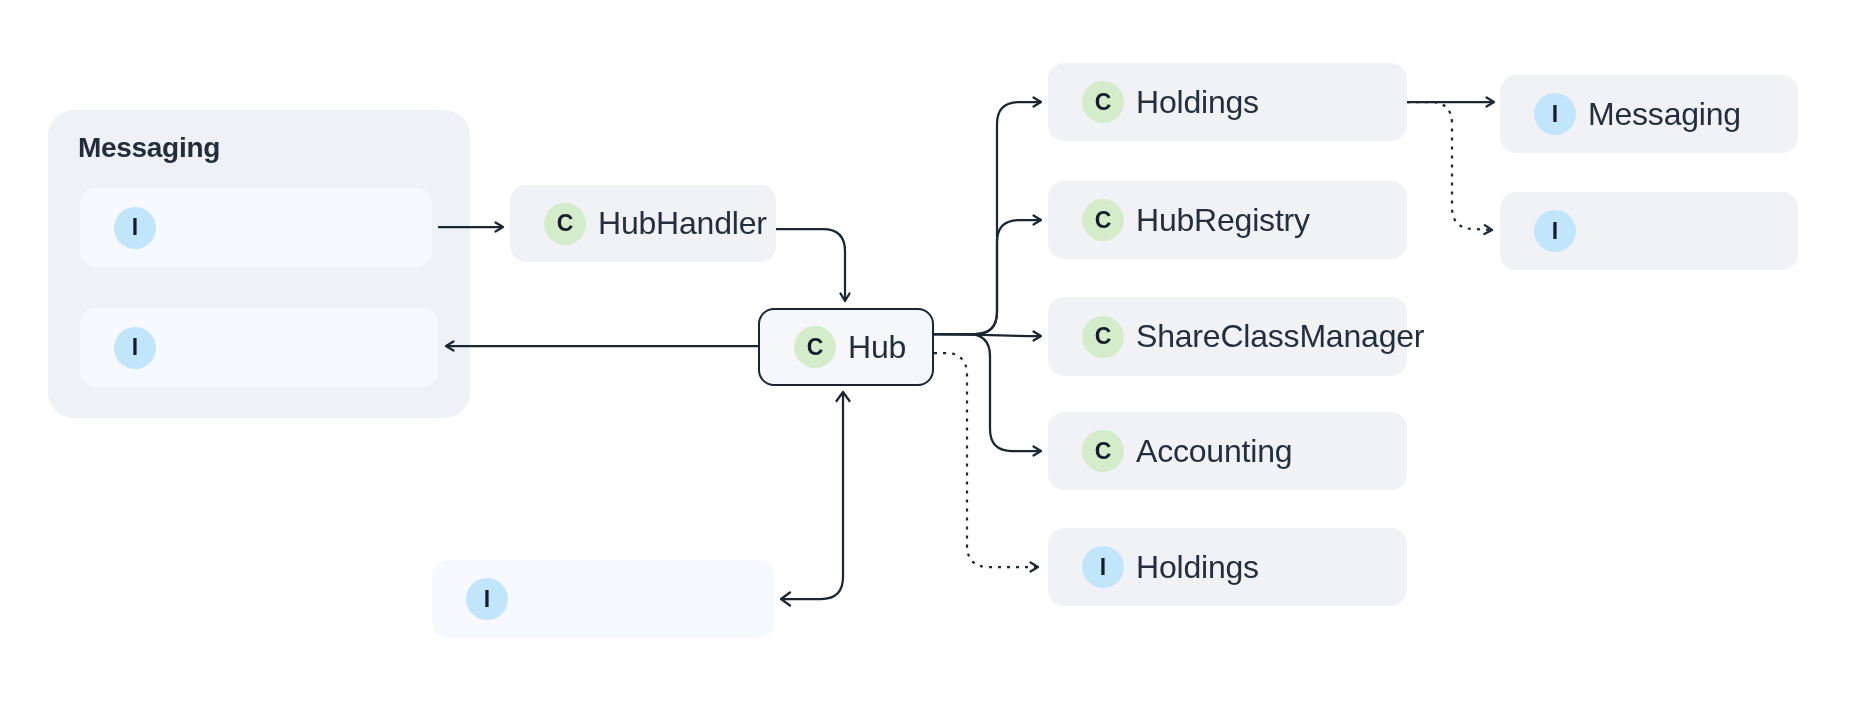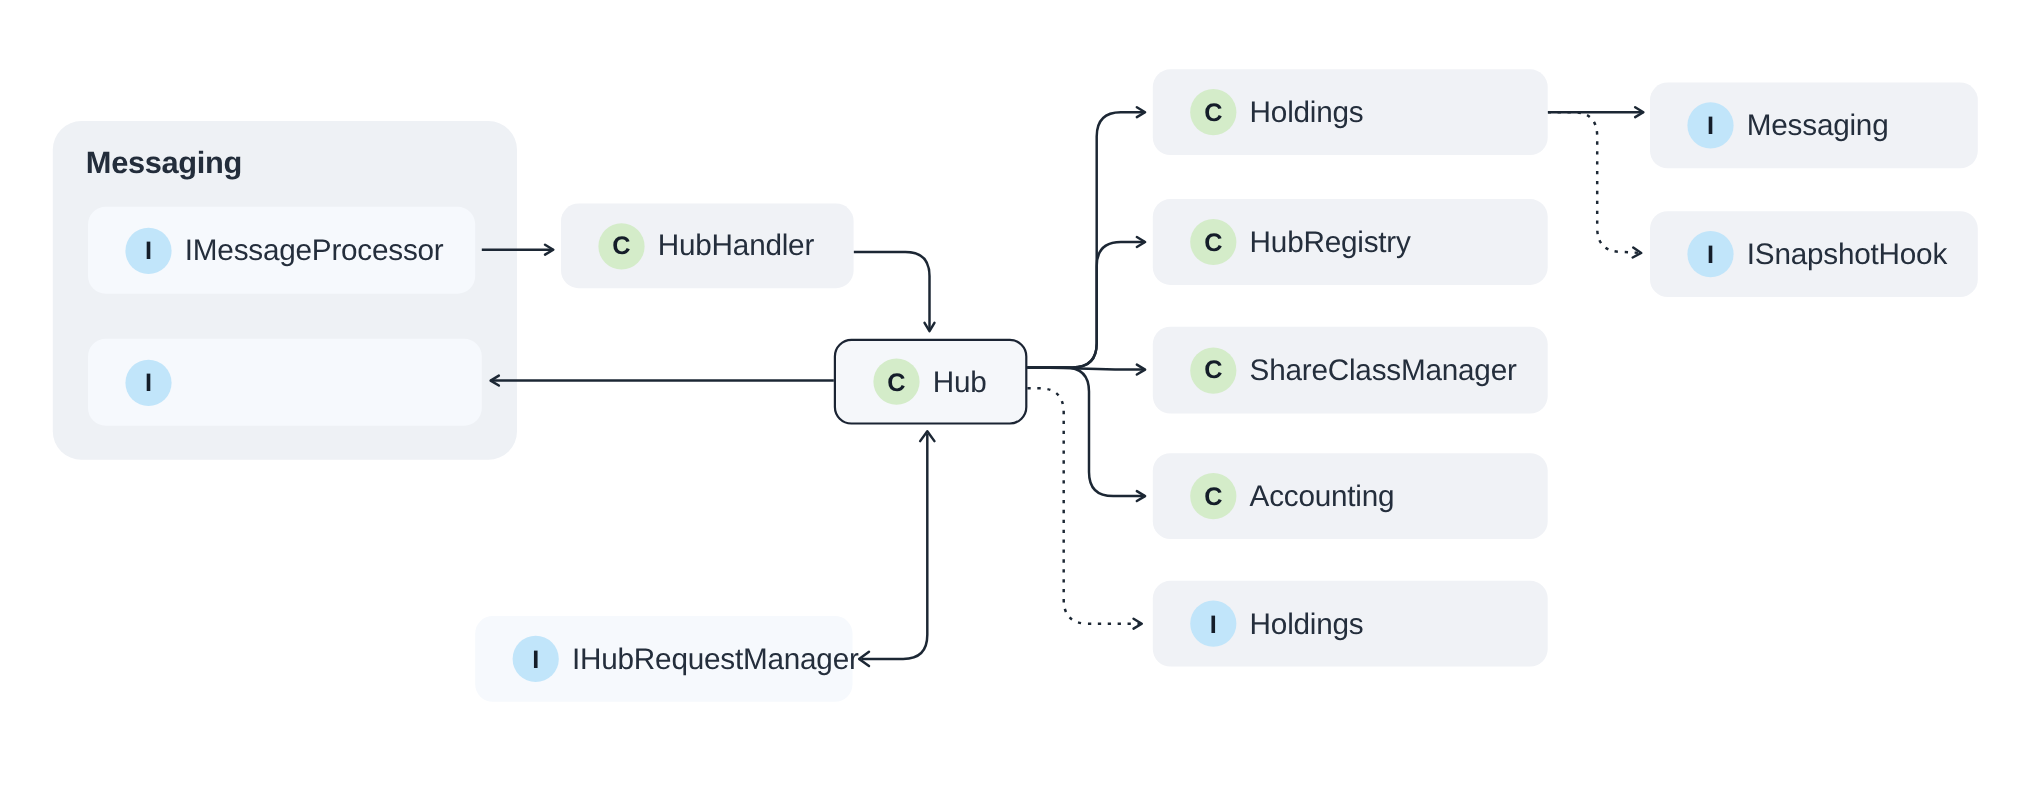--- a/index.html
+++ b/index.html
@@ -21,21 +21,21 @@
   .node.light{background:#f6f9fd;}
   .node.hub-node{background:#f5f7fa;border:2.5px solid #1b2433;}
   .badge{
     flex:0 0 auto;margin-left:34px;width:42px;height:42px;border-radius:50%;
     display:flex;align-items:center;justify-content:center;
     font-size:23px;font-weight:600;color:#141d29;
   }
   .badge-c{background:#d4ecc9;}
   .badge-i{background:#c1e5fa;}
   .label{
-    margin-left:12px;font-size:27px;color:#242e3c;letter-spacing:-0.2px;white-space:nowrap;
+    margin-left:12px;font-size:32px;color:#242e3c;letter-spacing:-0.2px;white-space:nowrap;
   }
   
   #n-imessageprocessor{left:80px;top:188px;width:352px;height:79px;}
   #n-imessagedispatcher{left:80px;top:308px;width:358px;height:79px;}
   #n-hubhandler{left:510px;top:185px;width:266px;height:77px;}
   #n-hub{left:758px;top:308px;width:176px;height:78px;}
   #n-holdings{left:1048px;top:63px;width:359px;height:78px;}
   #n-hubregistry{left:1048px;top:181px;width:359px;height:78px;}
   #n-shareclassmanager{left:1048px;top:297px;width:359px;height:79px;}
   #n-accounting{left:1048px;top:412px;width:359px;height:78px;}
@@ -73,21 +73,20 @@
     <path class="edge dashed" d="M934 353 L945 353 Q967 353 967 375 L967 545 Q967 567 989 567 L1038 567" marker-end="url(#arrow)"></path>
     <path class="edge" d="M1407 102 L1494 102" marker-end="url(#arrow)"></path>
     <path class="edge dashed" d="M1407 102 L1430 102 Q1452 102 1452 124 L1452 207 Q1452 229 1474 229 L1492 230" marker-end="url(#arrow)"></path>
     <path class="edge" d="M783 599 L821 599 Q843 599 843 577 L843 394"></path>
     <path class="edge" stroke-linecap="round" stroke-linejoin="round" d="M790 592.5 L781 599 L790 605.5"></path>
     <path class="edge" stroke-linecap="round" stroke-linejoin="round" d="M836.5 401 L843 392 L849.5 401"></path>
   </svg>
 
   <div class="node light" id="n-imessageprocessor">
     <span class="badge badge-i">I</span>
-    <span class="label">IMessageProcessor</span>
   </div>
 
   <div class="node light" id="n-imessagedispatcher">
     <span class="badge badge-i">I</span>
   </div>
 
   <div class="node" id="n-hubhandler">
     <span class="badge badge-c">C</span>
     <span class="label">HubHandler</span>
   </div>
@@ -122,21 +121,19 @@
     <span class="label">Holdings</span>
   </div>
 
   <div class="node" id="n-ivaluation">
     <span class="badge badge-i">I</span>
     <span class="label">Messaging</span>
   </div>
 
   <div class="node" id="n-isnapshothook">
     <span class="badge badge-i">I</span>
-    <span class="label">ISnapshotHook</span>
   </div>
 
   <div class="node light" id="n-ihubrequestmanager">
     <span class="badge badge-i">I</span>
-    <span class="label">IHubRequestManager</span>
   </div>
 
 </div>
 
 </body></html>

